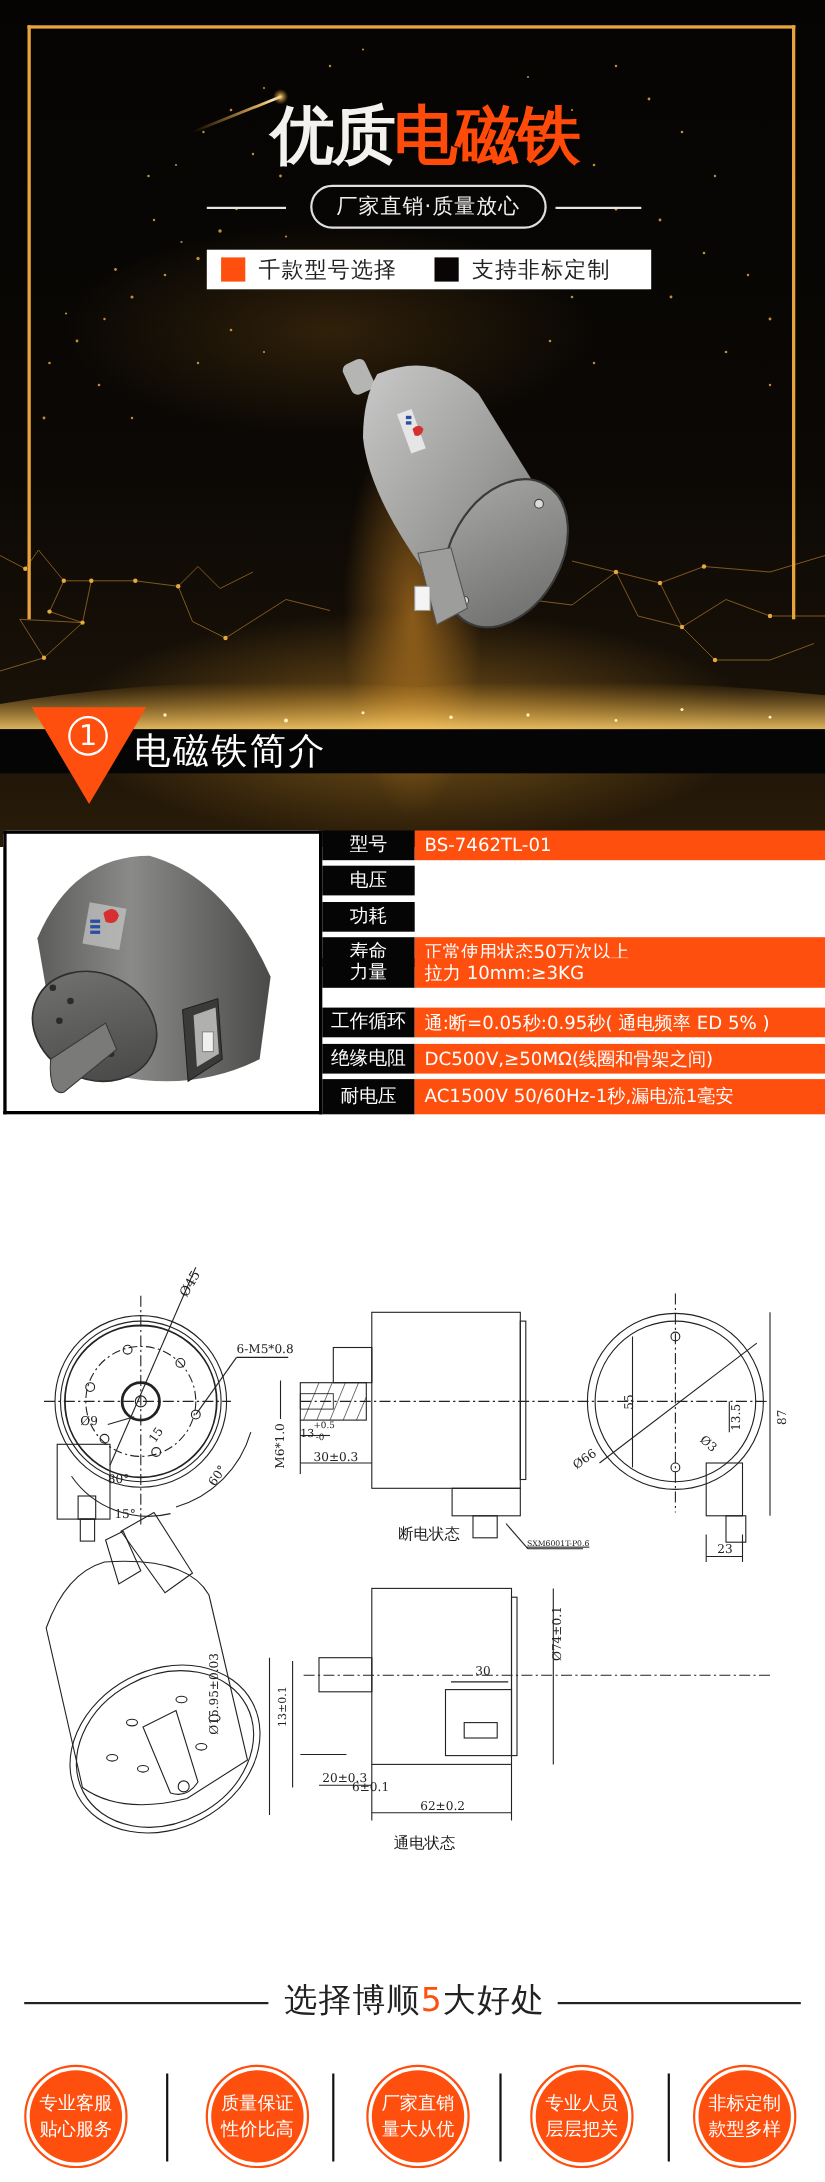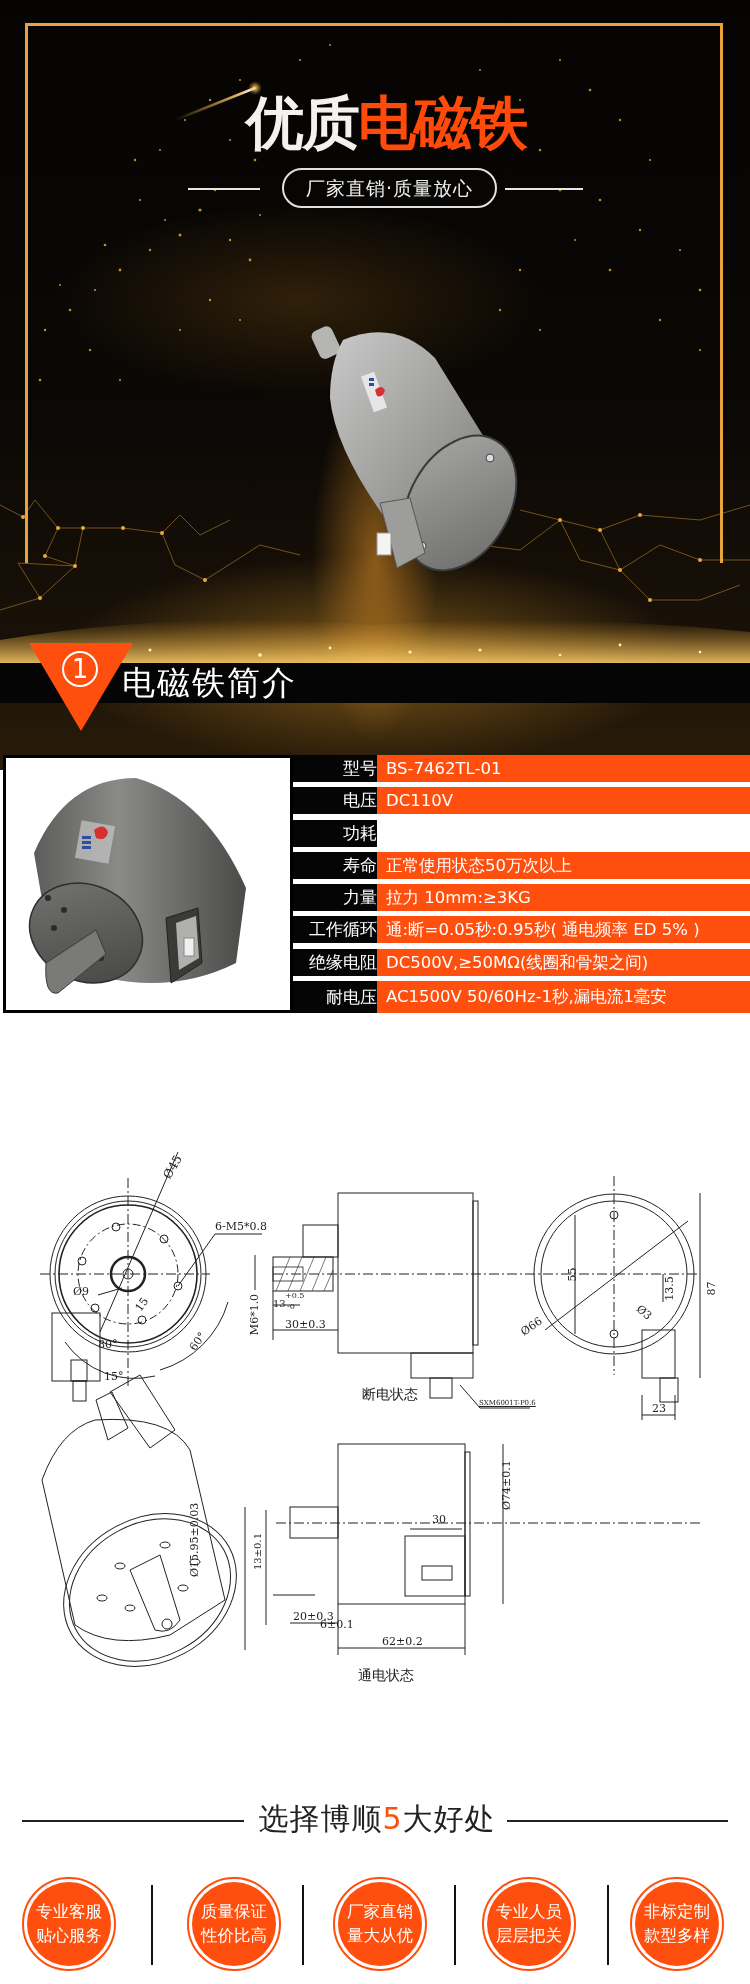--- a/index.html
+++ b/index.html
@@ -39,21 +39,21 @@
     font-size:33px; letter-spacing:2px; }
   .sec-tri { position:absolute; left:29px; top:643px; width:0; height:0;
     border-left:52px solid transparent; border-right:52px solid transparent; border-top:88px solid #ff4f0e; }
   .sec-num { position:absolute; left:62px; top:651px; width:36px; height:36px; border:2px solid #fff;
     border-radius:50%; color:#fff; font-size:26px; line-height:32px; text-align:center; }
 
   
   .spec-img { position:absolute; left:3px; top:755px; width:290px; height:258px; border:3px solid #000; background:#fff; border-right:none; }
   .spec-rows { position:absolute; left:293px; top:755px; width:457px; }
   .row { position:absolute; left:0; width:457px; height:27px; display:flex; }
-  .row .lab { width:84px; height:27px; background:#050505; color:#fff; font-size:17px; line-height:27px; text-align:right; letter-spacing:0px; white-space:nowrap; }
+  .row .lab { width:84px; height:27px; background:#050505; color:#fff; font-size:17px; line-height:27px; text-align:center; letter-spacing:0px; white-space:nowrap; }
   .row .val { flex:1; height:27px; background:#ff4f0e; color:#fff; font-size:16.5px; line-height:27px; padding-left:9px; white-space:nowrap; overflow:hidden; }
   .spec-left-edge { position:absolute; left:290px; top:755px; width:3px; height:258px; background:#000; }
 
   
   .drawing { position:absolute; left:0; top:1130px; width:750px; height:560px; }
   .drawing svg { position:absolute; left:0; top:0; }
   .dlabel { position:absolute; font-family:"DejaVu Serif", serif; color:#222; white-space:nowrap; }
 
   
   .ben-line { position:absolute; top:1820px; height:2px; background:#222; }
@@ -189,20 +189,30 @@
   <div class="gold-frame"></div>
 
   <div class="hero-title">
     <span class="w">优质</span><span class="o">电磁铁</span>
   </div>
 
   <div class="pill-line" style="left:188px;width:72px;"></div>
   <div class="pill-line" style="left:505px;width:78px;"></div>
   <div class="pill">厂家直销·质量放心</div>
 
+  <div class="feature-bar">
+    <div class="feat" style="left:13px;">
+      <div class="sq" style="background:#ff4f0e;"></div>
+      <span class="t">千款型号选择</span>
+    </div>
+    <div class="feat" style="left:207px;">
+      <div class="sq" style="background:#0a0505;"></div>
+      <span class="t">支持非标定制</span>
+    </div>
+  </div>
 
   <svg class="hero-product" viewBox="0 0 250 255" width="250" height="255">
     <defs>
       <linearGradient id="bodyG" x1="0" y1="0" x2="1" y2="1">
         <stop offset="0%" stop-color="#c9c9c9"></stop>
           <stop offset="55%" stop-color="#9a9a98"></stop>
           <stop offset="100%" stop-color="#6e6e6c"></stop>
       </linearGradient>
       <linearGradient id="faceG" x1="0" y1="0" x2="1" y2="1">
         <stop offset="0%" stop-color="#a8a8a6"></stop>
@@ -275,30 +285,29 @@
 </div>
 <div class="spec-left-edge"></div>
 
 <div class="spec-rows">
   <div class="row" style="top:0px;">
     <div class="lab">型号</div>
     <div class="val">BS-7462TL-01</div>
   </div>
   <div class="row" style="top:32px;">
     <div class="lab">电压</div>
-    <div class="val">DC110V</div>
   </div>
   <div class="row" style="top:65px;flex-direction:column;">
     <div class="lab">功耗</div>
   </div>
   <div class="row" style="top:97px;">
     <div class="lab">寿命</div>
     <div class="val">正常使用状态50万次以上</div>
   </div>
-  <div class="row" style="top:129px;">
+  <div class="row" style="top:116px;">
     <div class="lab">力量</div>
     <div class="val">拉力 10mm:≥3KG</div>
   </div>
   <div class="row" style="top:161px;">
     <div class="lab">工作循环</div>
     <div class="val">通:断=0.05秒:0.95秒( 通电频率 ED 5% )</div>
   </div>
   <div class="row" style="top:194px;">
     <div class="lab">绝缘电阻</div>
     <div class="val">DC500V,≥50MΩ(线圈和骨架之间)</div>

